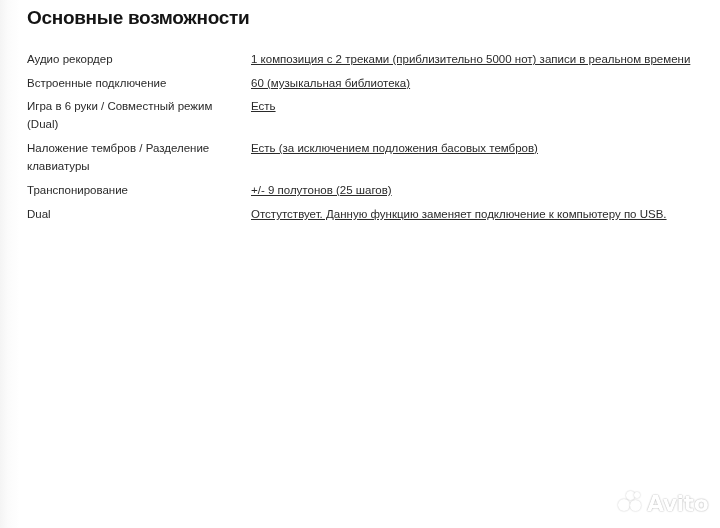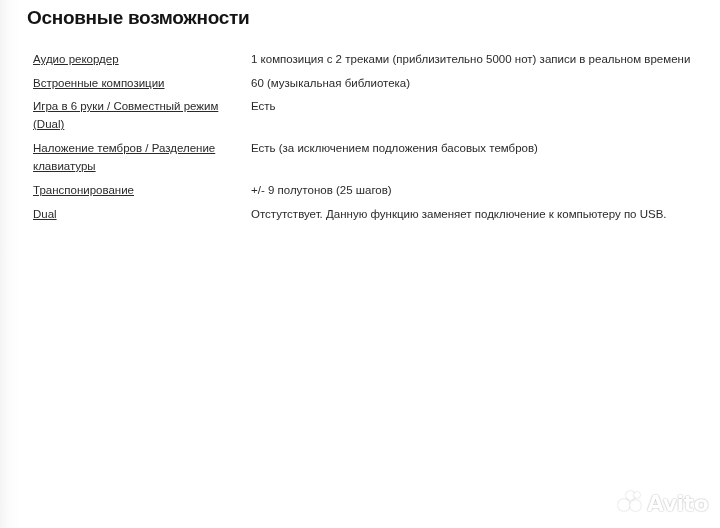--- a/index.html
+++ b/index.html
@@ -37,30 +37,30 @@
     .row {
       position: absolute;
       left: 0;
       width: 680px;
       font-size: 11.5px;
       line-height: 18px;
       color: #2a2a2a;
     }
     .row .label {
       position: absolute;
-      left: 6px;
+      left: 0;
       width: 200px;
       white-space: normal;
-      text-decoration: underline;
     }
     .row .value {
       position: absolute;
       left: 224px;
       width: 456px;
       white-space: nowrap;
+      text-decoration: underline;
     }
     .watermark {
       position: absolute;
       left: 618px;
       top: 488px;
       width: 98px;
       height: 30px;
       display: flex;
       align-items: center;
       gap: 3px;
@@ -91,21 +91,21 @@
 
 <div class="page">
 
   <div class="section" style="top:6px; height:230px;">
     <h2 class="section-title">Основные возможности</h2>
     <div class="row" style="top:44px;">
       <span class="label">Аудио рекордер</span>
       <span class="value">1 композиция с 2 треками (приблизительно 5000 нот) записи в реальном времени</span>
     </div>
     <div class="row" style="top:68px;">
-      <span class="label">Встроенные композиции</span>
+      <span class="label">Встроенные подключение</span>
       <span class="value">60 (музыкальная библиотека)</span>
     </div>
     <div class="row" style="top:91px;">
       <span class="label" style="width:195px;">Игра в 6 руки / Совместный режим (Dual)</span>
       <span class="value">Есть</span>
     </div>
     <div class="row" style="top:133px;">
       <span class="label" style="width:195px;">Наложение тембров / Разделение клавиатуры</span>
       <span class="value">Есть (за исключением подложения басовых тембров)</span>
     </div>

